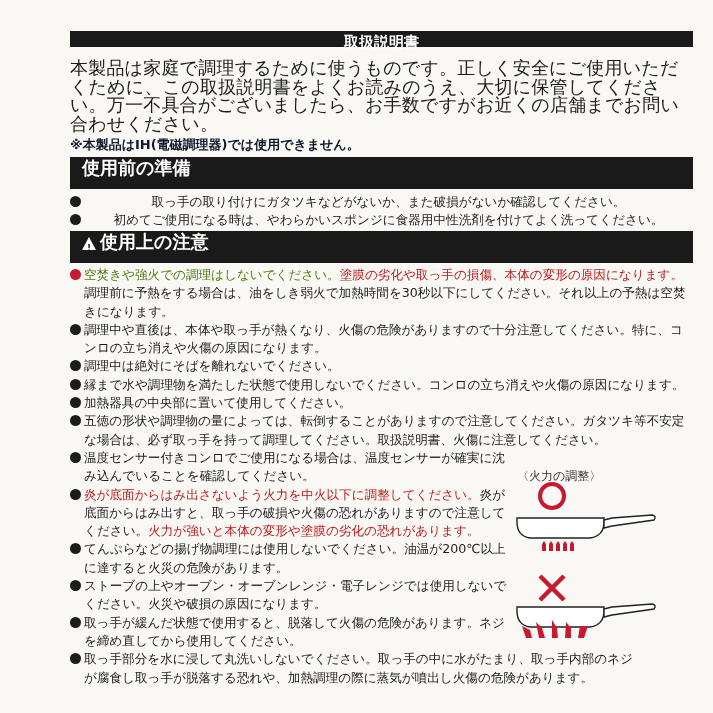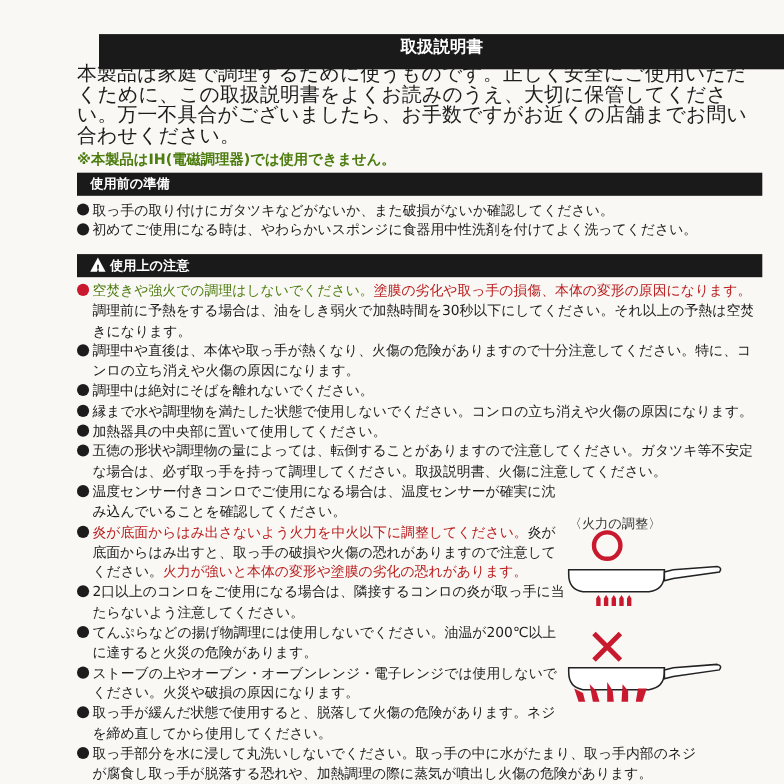--- a/index.html
+++ b/index.html
@@ -8,31 +8,31 @@
     background: #f9f8f5;
     font-family: "DejaVu Sans", sans-serif;
     color: #1c1c1c;
     position: relative;
   }
   .page { position: absolute; left: 70px; top: 0; width: 623px; }
   .bar {
     background: #1a1a1a;
     color: #fff;
     font-weight: bold;
-    height: 21px;
+    height: 32px;
     line-height: 21px;
-    font-size: 12px;
+    font-size: 18px;
     box-sizing: border-box;
   }
-  .bar.title { position: absolute; top: 31px; left: 0; width: 623px; text-align: center; font-size: 15px; height: 32px; line-height: 23px; margin-left: 20px; }
+  .bar.title { position: absolute; top: 31px; left: 0; width: 623px; text-align: center; font-size: 15px; height: 16px; line-height: 23px; }
   .bar.sec { padding-left: 12px; }
   .p { font-size: 18px; line-height: 18.5px; letter-spacing: 0.2px; }
   .red { color: #4d7c0f; }
   .pink { color: #b91c1c; }
-  .warn-red { color: #4d7c0f; font-weight: bold; font-size: 13px; }
+  .warn-red { color: #0f172a; font-weight: bold; font-size: 13px; }
   .block { position: absolute; left: 0; width: 623px; }
   .item { position: relative; padding-left: 14px; font-size: 12.6px; line-height: 18.3px; }
   .bullet {
     position: absolute; left: 0; top: 3px;
     width: 11px; height: 11px; border-radius: 50%;
     background: #1c1c1c; display: inline-block;
   }
   .bullet.redb { background: #c8192f; }
   .tri-icon {
     display: inline-block; width: 0; height: 0;
@@ -56,21 +56,21 @@
   <div class="bar title">取扱説明書</div>
 
   <div class="block" style="top:59px;">
     <div class="p">本製品は家庭で調理するために使うものです。正しく安全にご使用いただくために、この取扱説明書をよくお読みのうえ、大切に保管してください。万一不具合がございましたら、お手数ですがお近くの店舗までお問い合わせください。</div>
     <div class="warn-red" style="margin-top:3px;">※本製品はIH(電磁調理器)では使用できません。</div>
     <div class="warn-red" style="padding-left:14px; margin-top:3px;">ガスコンロ、エンクロヒーター、ラジエントヒーター、シーズヒーターに対応しています。</div>
   </div>
 
   <div class="block" style="top:157px;">
     <div class="bar sec">使用前の準備</div>
-    <div style="margin-top:4px;">
+    <div style="margin-top:4px;text-align:center;">
       <div class="item"><span class="bullet"></span><span>取っ手の取り付けにガタツキなどがないか、また破損がないか確認してください。</span></div>
       <div class="item"><span class="bullet"></span><span>初めてご使用になる時は、やわらかいスポンジに食器用中性洗剤を付けてよく洗ってください。</span></div>
     </div>
   </div>
 
   <div class="block" style="top:231px;">
     <div class="bar sec"><span class="tri-icon"></span><span>使用上の注意</span></div>
 
     <div style="margin-top:3px;">
       <div class="item">
@@ -80,21 +80,20 @@
       <div class="item"><span class="bullet"></span><span>調理中や直後は、本体や取っ手が熱くなり、火傷の危険がありますので十分注意してください。特に、コンロの立ち消えや火傷の原因になります。</span></div>
       <div class="item"><span class="bullet"></span><span>調理中は絶対にそばを離れないでください。</span></div>
       <div class="item"><span class="bullet"></span><span>縁まで水や調理物を満たした状態で使用しないでください。コンロの立ち消えや火傷の原因になります。</span></div>
       <div class="item"><span class="bullet"></span><span>加熱器具の中央部に置いて使用してください。</span></div>
       <div class="item"><span class="bullet"></span><span>五徳の形状や調理物の量によっては、転倒することがありますので注意してください。ガタツキ等不安定な場合は、必ず取っ手を持って調理してください。取扱説明書、火傷に注意してください。</span></div>
       <div class="item narrow"><span class="bullet"></span><span>温度センサー付きコンロでご使用になる場合は、温度センサーが確実に沈み込んでいることを確認してください。</span></div>
       <div class="item narrow">
         <span class="bullet"></span>
         <span class="pink">炎が底面からはみ出さないよう火力を中火以下に調整してください。</span><span>炎が底面からはみ出すと、取っ手の破損や火傷の恐れがありますので注意してください。</span><span class="pink">火力が強いと本体の変形や塗膜の劣化の恐れがあります。</span>
       </div>
-      <div class="item narrow"><span class="bullet"></span><span>2口以上のコンロをご使用になる場合は、隣接するコンロの炎が取っ手に当たらないよう注意してください。</span></div>
       <div class="item narrow"><span class="bullet"></span><span>てんぷらなどの揚げ物調理には使用しないでください。油温が200℃以上に達すると火災の危険があります。</span></div>
       <div class="item narrow"><span class="bullet"></span><span>ストーブの上やオーブン・オーブンレンジ・電子レンジでは使用しないでください。火災や破損の原因になります。</span></div>
       <div class="item narrow"><span class="bullet"></span><span>取っ手が緩んだ状態で使用すると、脱落して火傷の危険があります。ネジを締め直してから使用してください。</span></div>
       <div class="item" style="width:560px;"><span class="bullet"></span><span>取っ手部分を水に浸して丸洗いしないでください。取っ手の中に水がたまり、取っ手内部のネジが腐食し取っ手が脱落する恐れや、加熱調理の際に蒸気が噴出し火傷の危険があります。</span></div>
     </div>
   </div>
 </div>
 
 <div class="illus" style="top:468px;text-align:center;">
   <div class="illus-label" style="margin-left:12px;">〈火力の調整〉</div>

